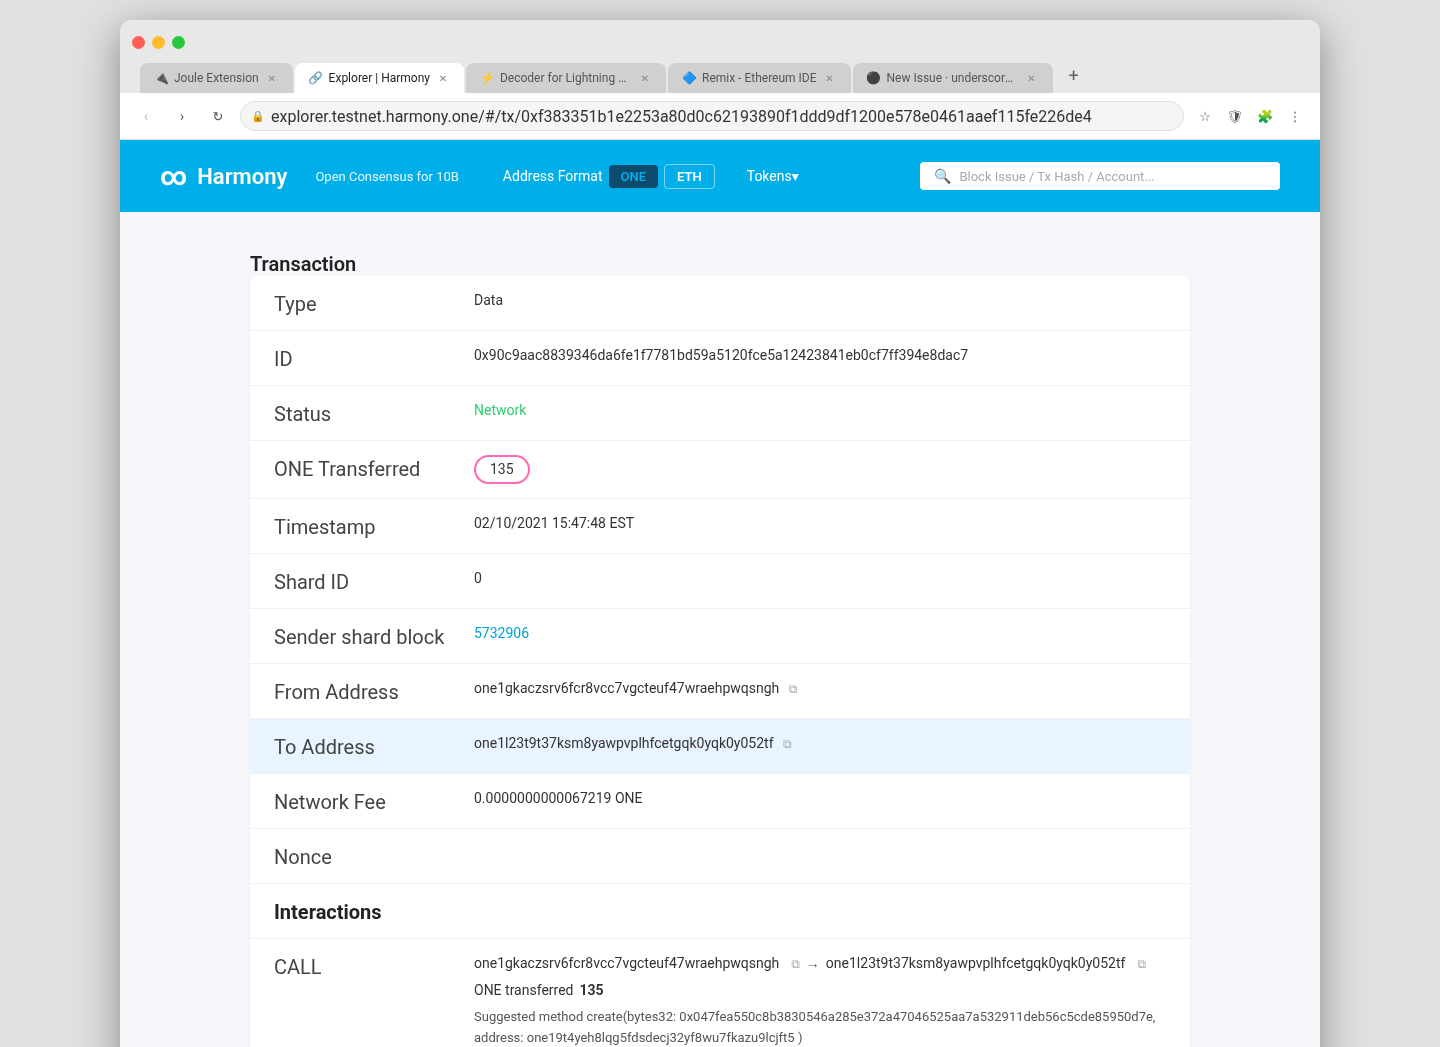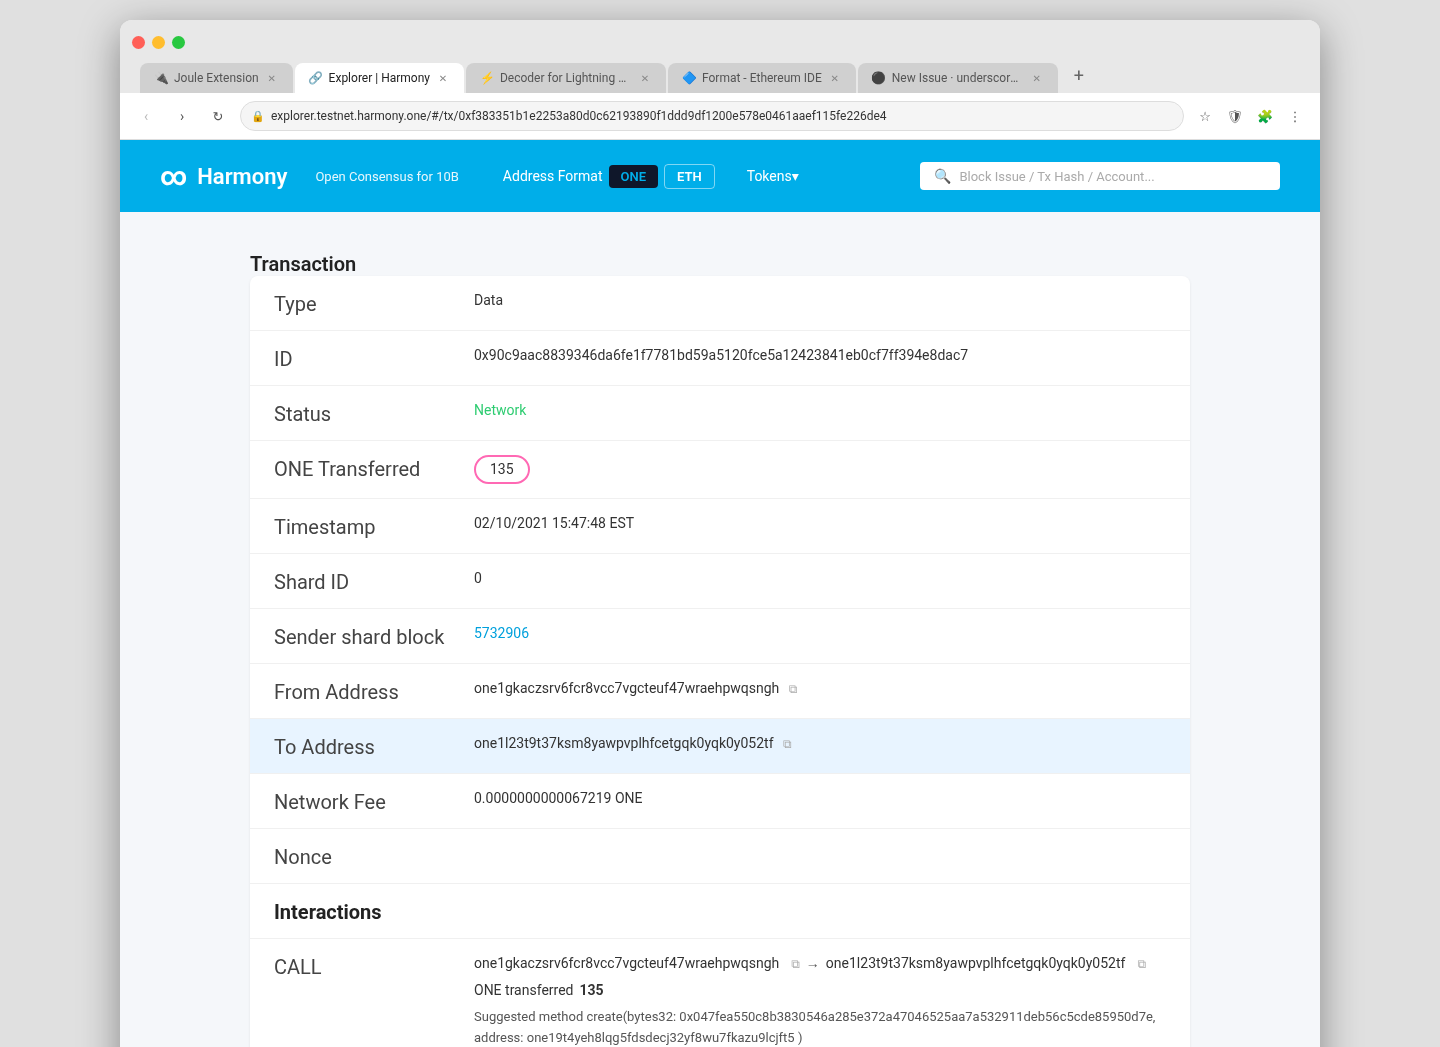--- a/index.html
+++ b/index.html
@@ -149,21 +149,21 @@
     }
 
     .address-bar-lock {
       position: absolute;
       left: 10px;
       color: #555;
       font-size: 11px;
     }
 
     .address-bar-text {
-      font-size: 12px;
+      font-size: 16px;
       color: #333;
       overflow: hidden;
       text-overflow: ellipsis;
       white-space: nowrap;
     }
 
     .nav-icons {
       display: flex;
       gap: 4px;
       align-items: center;
@@ -234,21 +234,21 @@
 
     .format-btn {
       padding: 4px 12px;
       border-radius: 4px;
       font-size: 13px;
       font-weight: 600;
       cursor: pointer;
     }
 
     .format-btn.active {
-      background: #0f172a;
+      background: #0c4a6e;
       color: #00aee9;
     }
 
     .format-btn.inactive {
       background: transparent;
       color: white;
       border: 1px solid rgba(255,255,255,0.5);
     }
 
     .tokens-btn {
@@ -429,21 +429,21 @@
         <span class="tab-label">Explorer | Harmony</span>
         <span class="tab-close">✕</span>
       </div>
       <div class="tab">
         <span class="tab-icon">⚡</span>
         <span class="tab-label">Decoder for Lightning Paymen…</span>
         <span class="tab-close">✕</span>
       </div>
       <div class="tab">
         <span class="tab-icon">🔷</span>
-        <span class="tab-label">Format - Ethereum IDE</span>
+        <span class="tab-label">Remix - Ethereum IDE</span>
         <span class="tab-close">✕</span>
       </div>
       <div class="tab">
         <span class="tab-icon">⚫</span>
         <span class="tab-label">New Issue · underscoredLabs…</span>
         <span class="tab-close">✕</span>
       </div>
       <div class="tab-new">+</div>
     </div>
   </div>

